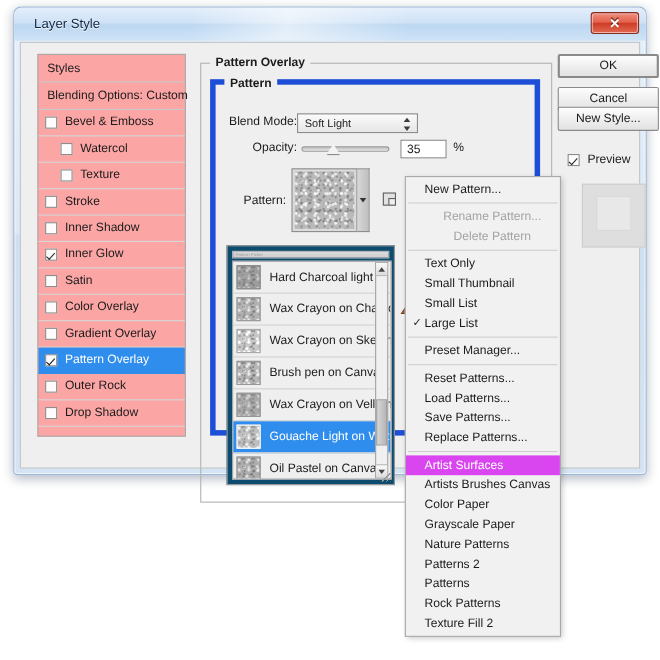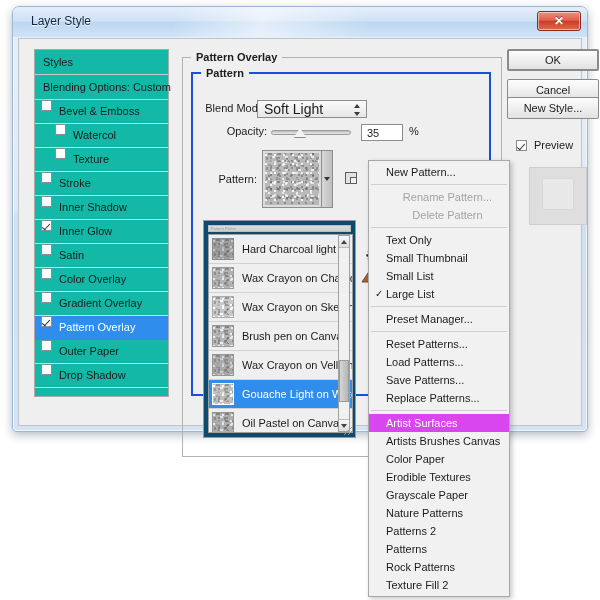--- a/index.html
+++ b/index.html
@@ -44,33 +44,33 @@
 
   
   #body{
     position:absolute;left:5px;top:31px;right:5px;bottom:5px;
     background:#efefef;border:1px solid #bfc4c9;box-sizing:border-box;
   }
 
   
   #styles-pane{
     position:absolute;left:15px;top:10px;width:135px;height:348px;
-    background:#14b8a6;border:1px solid #a9a9a9;box-sizing:border-box;
+    background:#fca5a5;border:1px solid #a9a9a9;box-sizing:border-box;
   }
   #styles-header{
     height:24px;line-height:24px;padding-left:8px;
     border-bottom:1px solid #c9c9c9;font-size:11px;color:#1b1b1b;
   }
   #blending-row{
     height:24px;line-height:24px;padding-left:8px;
     border-bottom:1px solid #c9c9c9;font-size:11px;white-space:nowrap;
   }
   .style-row{
     height:23px;line-height:23px;border-bottom:1px solid #d6d6d6;
-    padding-left:6px;display:flex;white-space:nowrap;cursor:default;
+    padding-left:6px;display:flex;align-items:center;white-space:nowrap;cursor:default;
   }
   .style-row.indent{padding-left:20px;}
   .style-row.selected{background:#2e8ded;color:#fff;border-bottom:1px solid #2e8ded;}
   .cbx{
     width:11px;height:11px;background:#fdfdfd;border:1px solid #8c8c8c;
     display:inline-block;margin-right:7px;position:relative;flex:0 0 auto;
     box-sizing:border-box;
   }
   .cbx.on:after{
     content:"";position:absolute;left:2px;top:1px;width:3px;height:7px;
@@ -84,32 +84,32 @@
     position:absolute;left:163px;top:18px;width:320px;height:400px;
     border:1px solid #b2b2b2;box-sizing:border-box;
   }
   .group-title{
     position:absolute;background:#efefef;font-weight:bold;font-size:11px;
     padding:0 5px;color:#1b1b1b;
   }
   #overlay-title{left:8px;top:-7px;}
   #pattern-group{
     position:absolute;left:8px;top:14px;width:300px;height:324px;
-    border:2px solid #1d4ed8;box-sizing:border-box;padding-left:41px;
+    border:5px solid #1d4ed8;box-sizing:border-box;padding-left:41px;
   }
   #pattern-title{left:8px;top:-7px;}
 
   .field-label{position:absolute;font-size:11px;color:#1b1b1b;text-align:right;}
 
   
   #blend-select{
-    position:absolute;left:64px;top:26px;width:110px;height:18px;
+    position:absolute;left:74px;top:26px;width:110px;height:18px;
     background:linear-gradient(to bottom,#fbfbfb,#e6e6e6);
     border:1px solid #8d8d8d;box-sizing:border-box;
-    font-size:14px;line-height:17px;padding-left:6px;cursor:pointer;
+    font-size:10px;line-height:17px;padding-left:6px;cursor:pointer;
   }
   #blend-arrows{
     position:absolute;right:5px;top:3px;width:7px;height:12px;
   }
   #blend-arrows:before,#blend-arrows:after{
     content:"";position:absolute;left:0;border-left:3.5px solid transparent;border-right:3.5px solid transparent;
   }
   #blend-arrows:before{top:0;border-bottom:4px solid #3a3a3a;}
   #blend-arrows:after{bottom:0;border-top:4px solid #3a3a3a;}
 
@@ -323,21 +323,21 @@
           <div class="style-row">
             <span class="cbx"></span>
             <span class="style-label">Gradient Overlay</span>
           </div>
           <div class="style-row selected">
             <span class="cbx on"></span>
             <span class="style-label">Pattern Overlay</span>
           </div>
           <div class="style-row">
             <span class="cbx"></span>
-            <span class="style-label">Outer Paper</span>
+            <span class="style-label">Outer Rock</span>
           </div>
           <div class="style-row">
             <span class="cbx"></span>
             <span class="style-label">Drop Shadow</span>
           </div>
         </div>
     </div>
 
     <div id="overlay-group">
       <div class="group-title" id="overlay-title">Pattern Overlay</div>
@@ -451,20 +451,19 @@
     <div class="menu-item"><span>Preset Manager...</span></div>
     <div class="menu-sep"></div>
     <div class="menu-item"><span>Reset Patterns...</span></div>
     <div class="menu-item"><span>Load Patterns...</span></div>
     <div class="menu-item"><span>Save Patterns...</span></div>
     <div class="menu-item"><span>Replace Patterns...</span></div>
     <div class="menu-sep"></div>
     <div class="menu-item highlight"><span>Artist Surfaces</span></div>
     <div class="menu-item"><span>Artists Brushes Canvas</span></div>
     <div class="menu-item"><span>Color Paper</span></div>
-    <div class="menu-item"><span>Erodible Textures</span></div>
     <div class="menu-item"><span>Grayscale Paper</span></div>
     <div class="menu-item"><span>Nature Patterns</span></div>
     <div class="menu-item"><span>Patterns 2</span></div>
     <div class="menu-item"><span>Patterns</span></div>
     <div class="menu-item"><span>Rock Patterns</span></div>
     <div class="menu-item"><span>Texture Fill 2</span></div>
   </div>
 
 </body></html>

